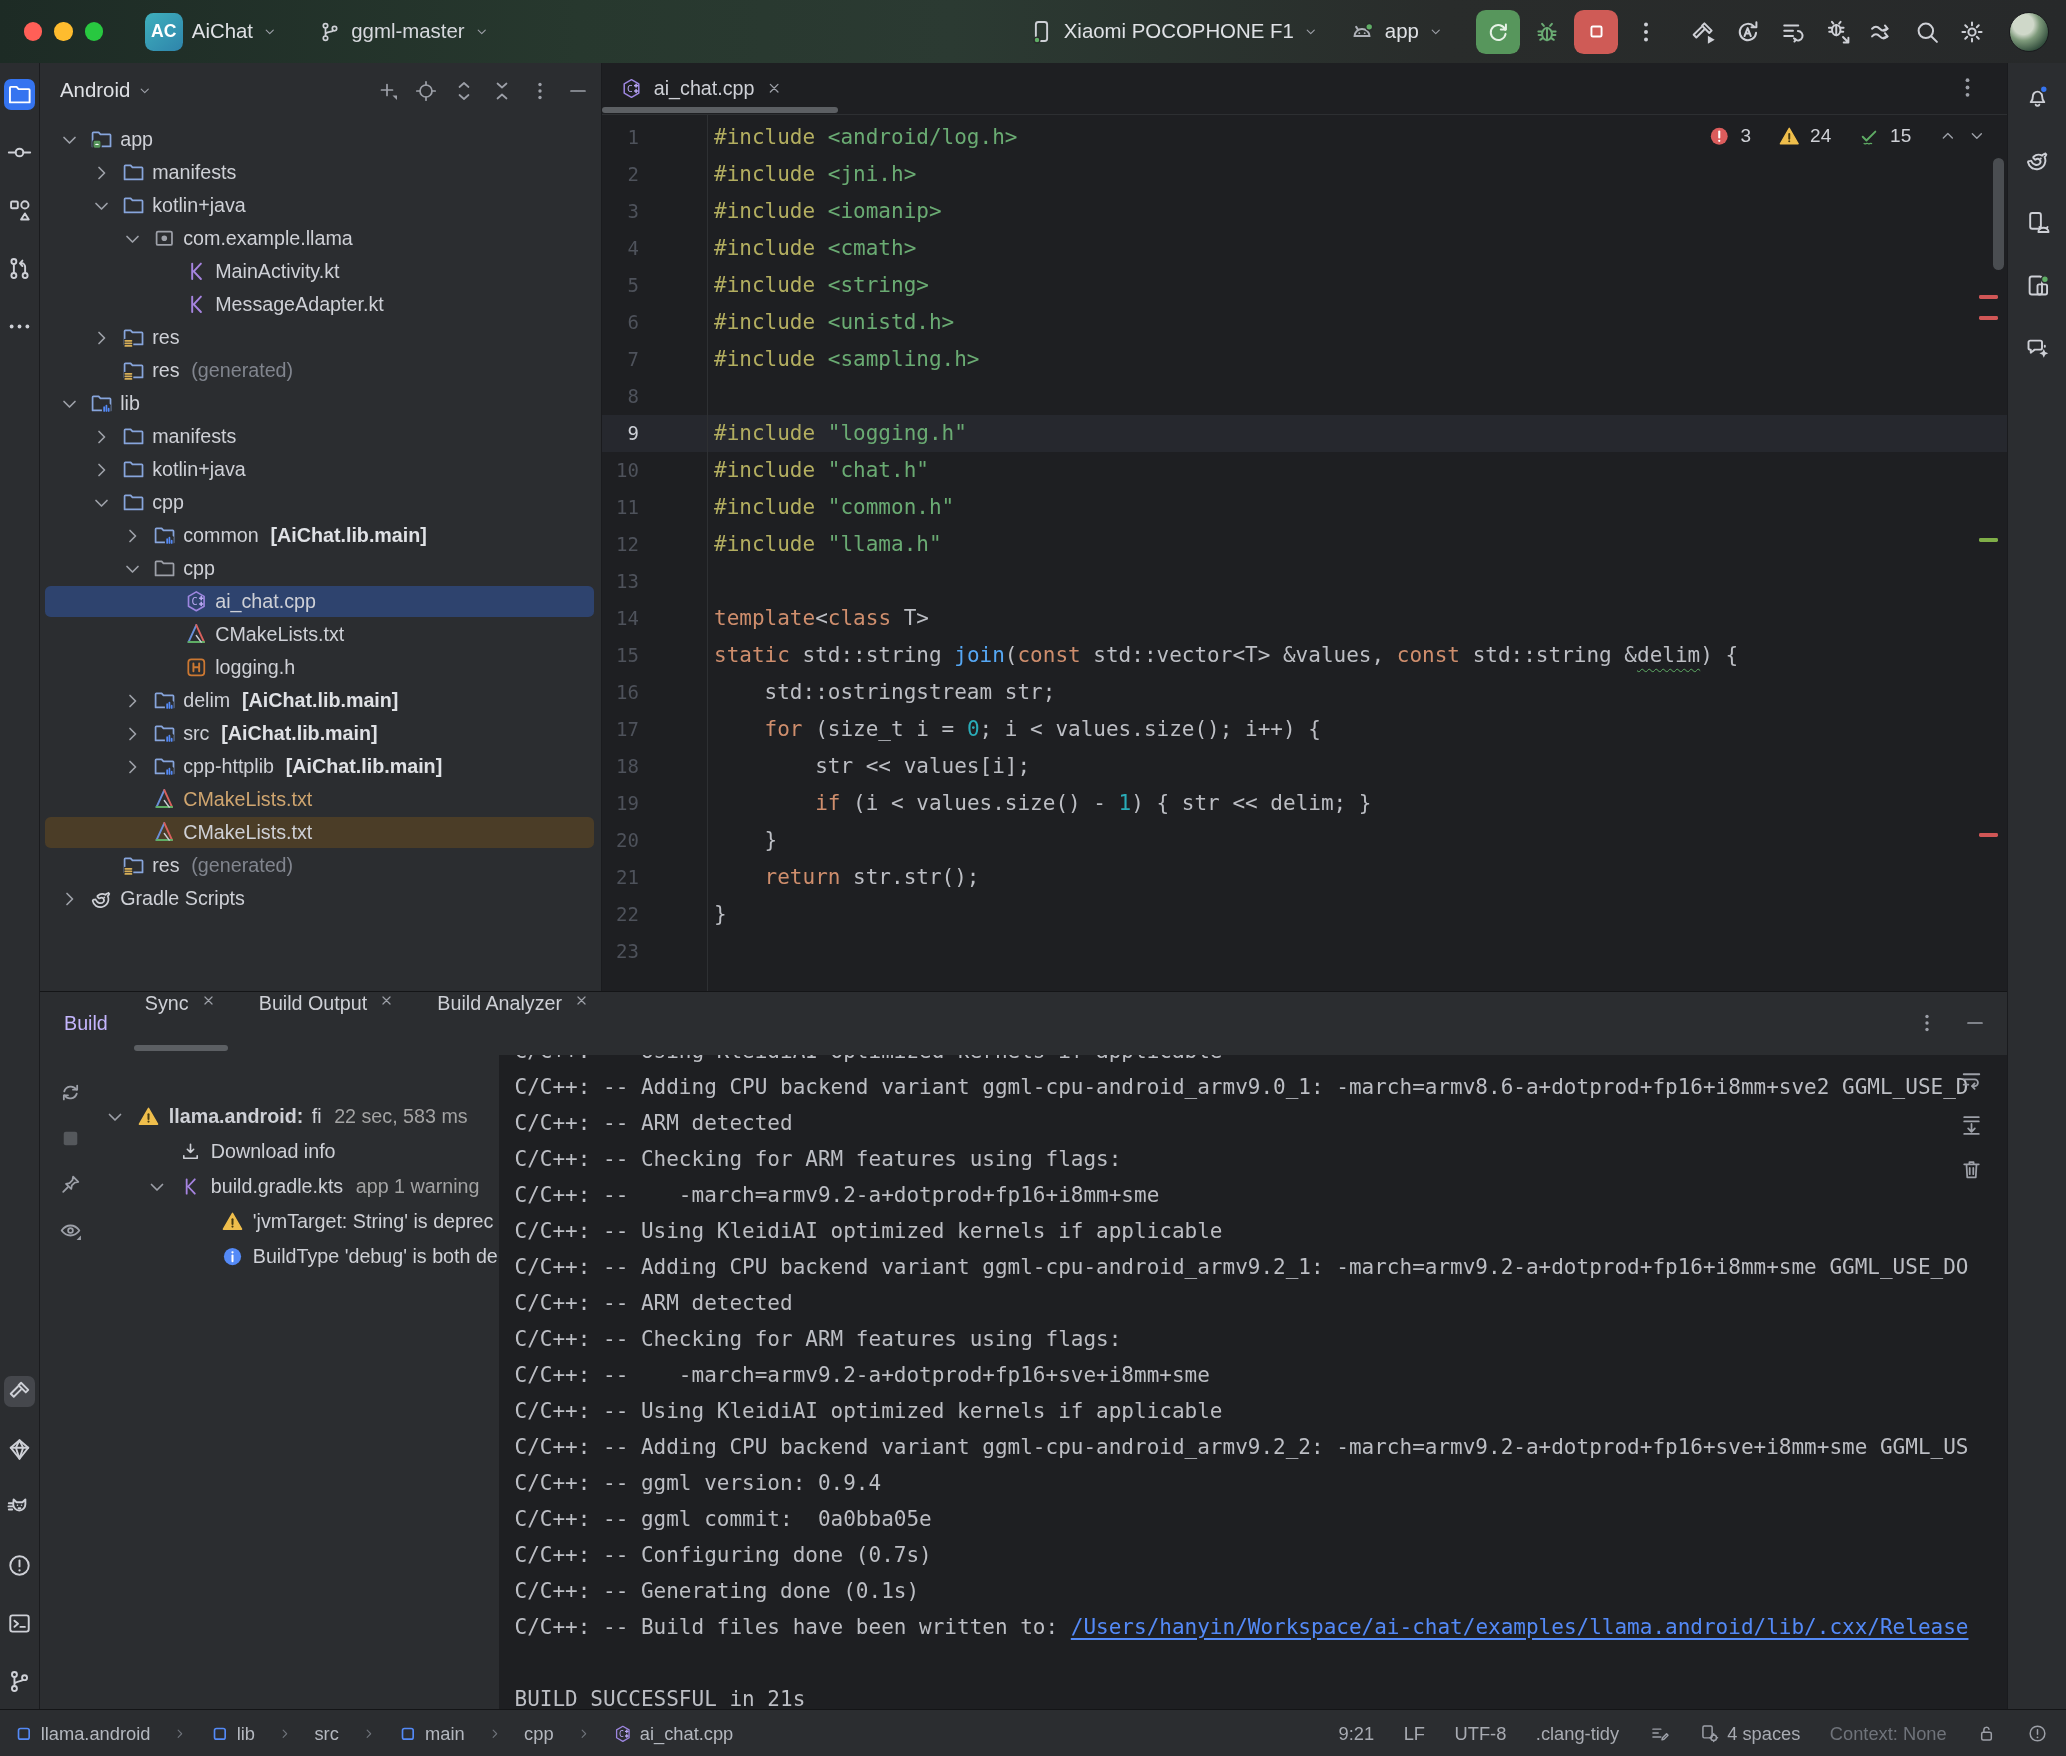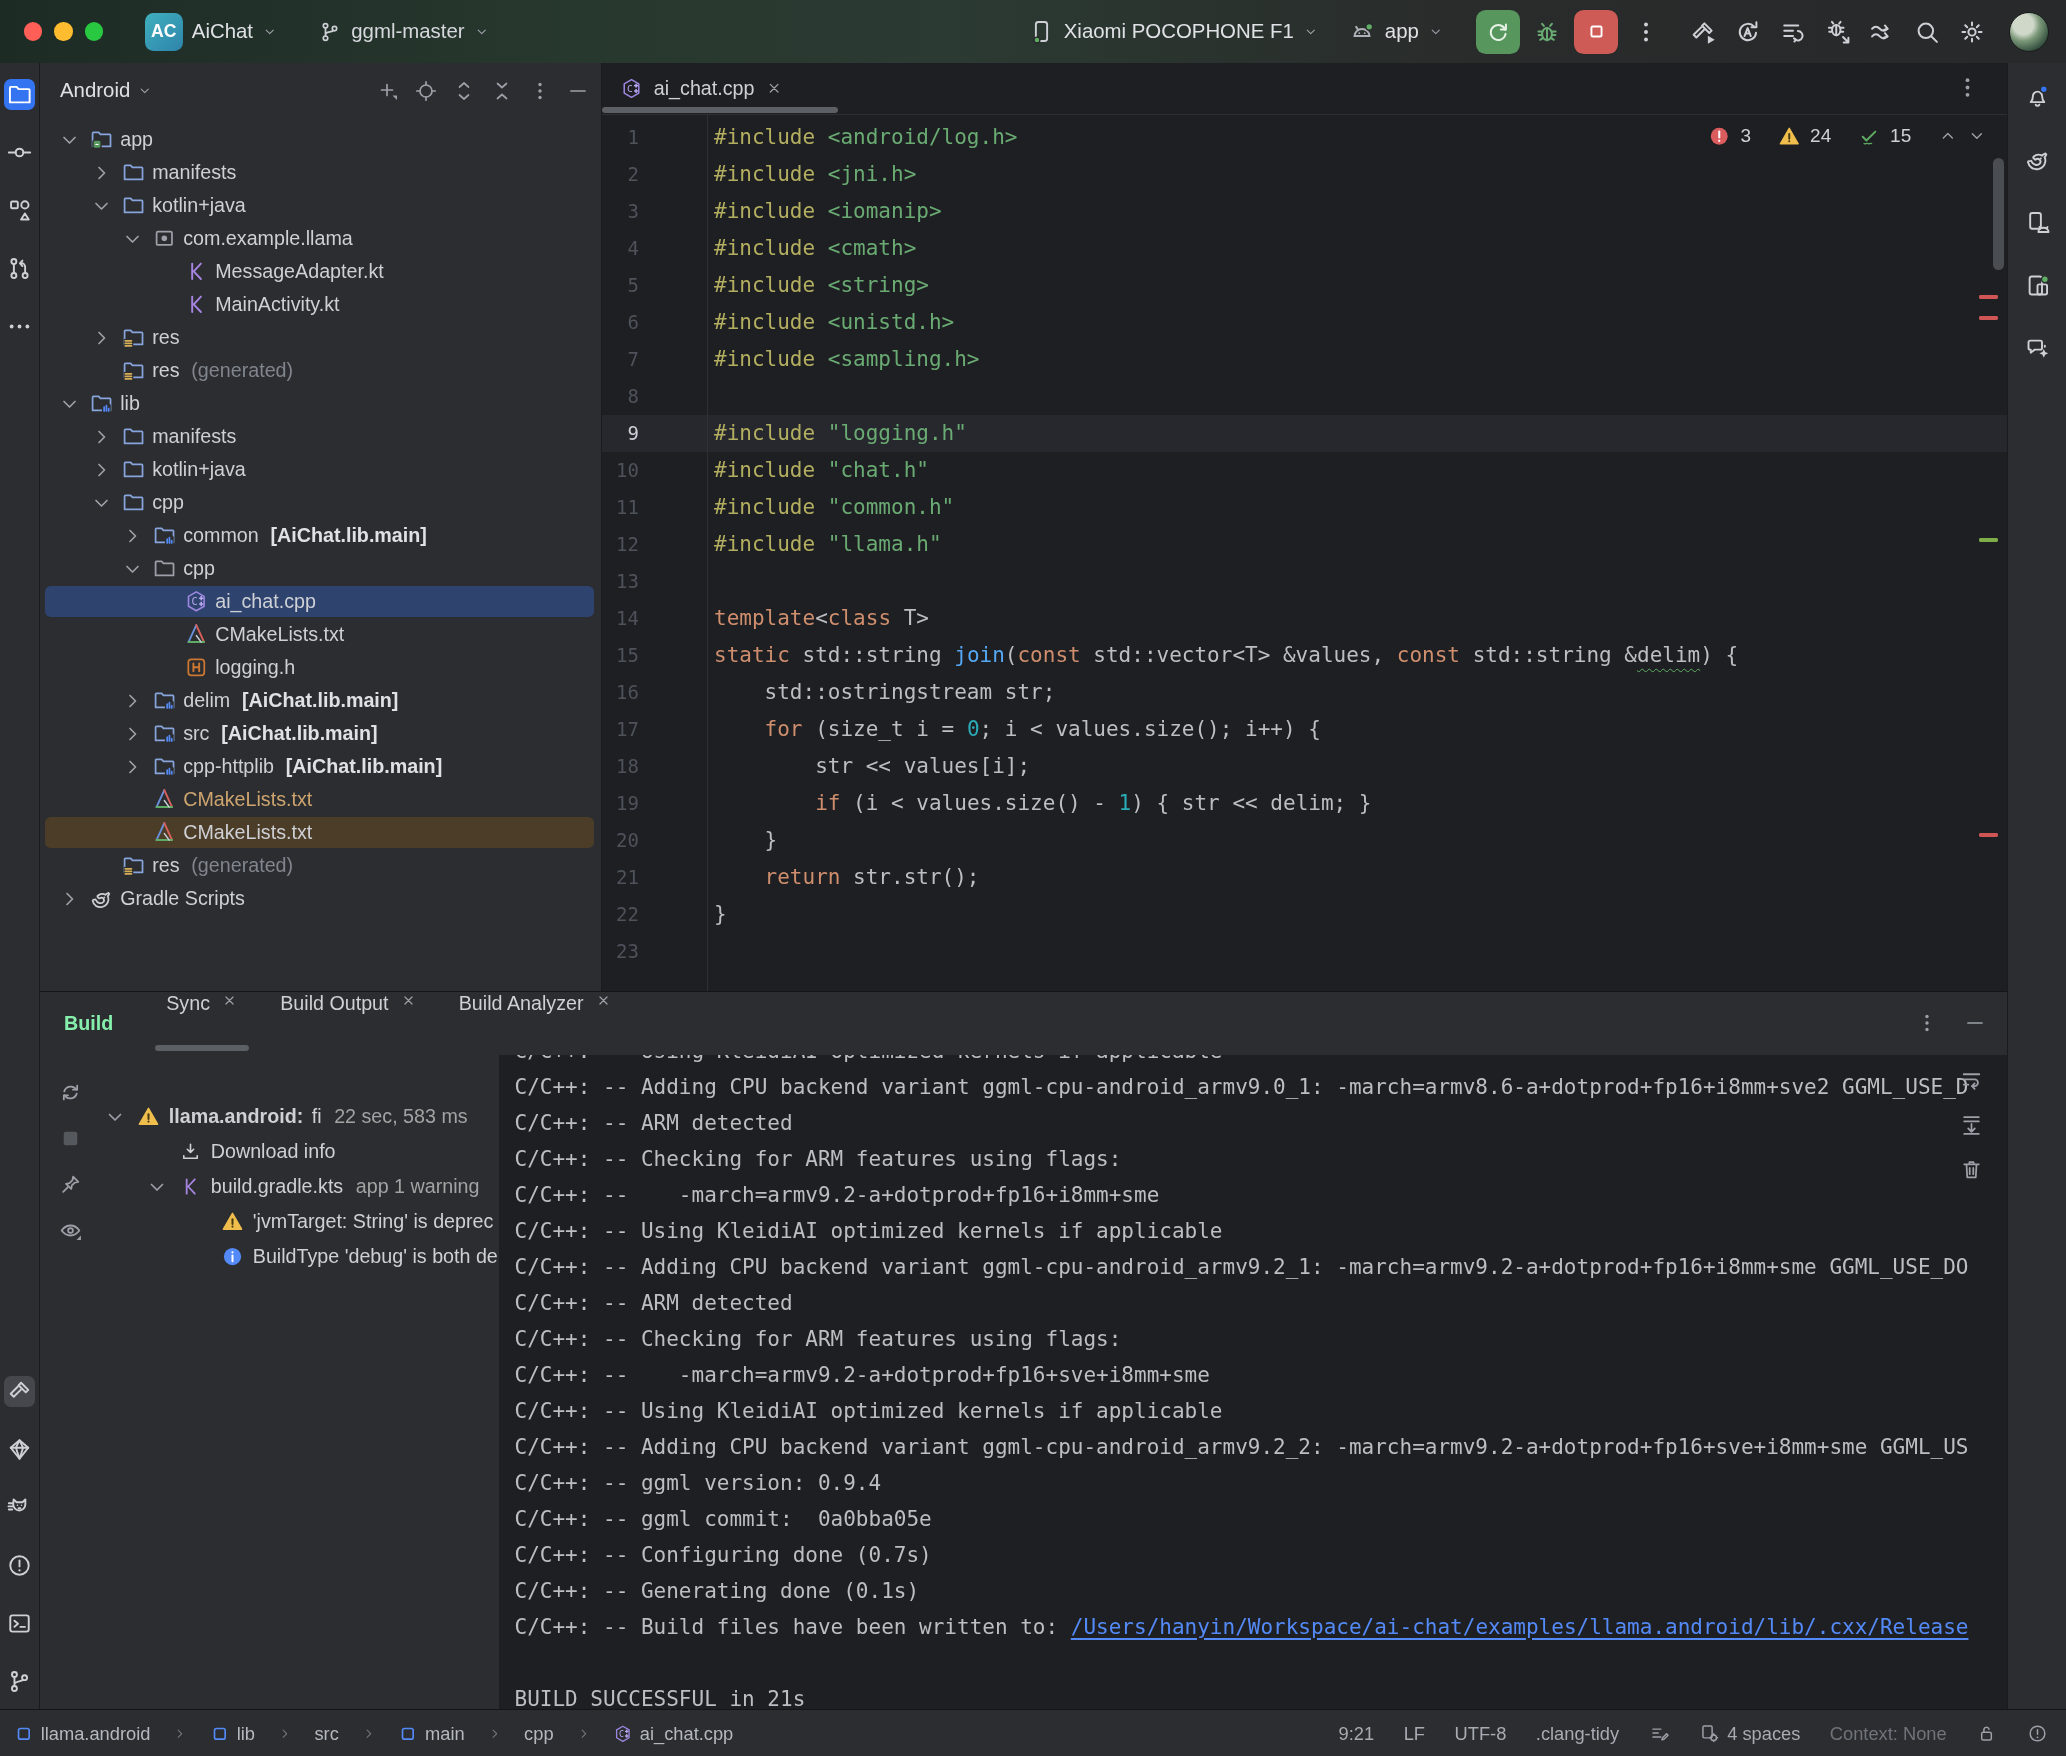--- a/index.html
+++ b/index.html
@@ -85,21 +85,21 @@
   .ctext{position:absolute;left:112px;top:0;height:37px;line-height:37px;white-space:pre}
   .pp{color:#b3ae60}.str{color:#6aab73}.kw{color:#cf8e6d}.fn{color:#56a8f5}.num{color:#2aacb8}.pl{color:#bcbec4}
   .wavy{color:#bcbec4;text-decoration:underline wavy #5fad65 1.4px;text-underline-offset:5.6px}
   .vthumb{position:absolute;right:4.2px;top:95px;width:11.2px;height:112px;border-radius:5.6px;background:#4a4d51}
   .mark{position:absolute;right:9.8px;width:19.7px;height:3.5px;border-radius:1.4px}
 
   
   .buildpanel{position:absolute;left:39px;right:58px;top:991px;height:718px;background:#2b2d30;
               border-top:1.4px solid #141517;z-index:4;overflow:hidden}
   .bhead{position:relative;height:62px;display:flex;align-items:center;padding-left:25px;font-size:19.7px}
-  .btitle{font-weight:700;color:#86efac;margin-right:32px}
+  .btitle{font-weight:400;color:#c4b5fd;margin-right:16px}
   .btab{position:relative;display:flex;gap:11.2px;color:#ced0d6;padding:0 21px;height:100%}
   .btab .close-x{width:17px;height:17px;color:#9da0a8}
   .btab.active::after{content:"";position:absolute;left:9.8px;right:9.8px;bottom:2.8px;height:6.3px;background:#5c5f63;border-radius:3.5px}
   .bhead-right{position:absolute;right:21px;top:0;height:100%;display:flex;align-items:center;gap:24px;color:#9da0a8}
   .bhead-right .i{width:24px;height:24px}
   .bbody{position:absolute;top:63px;left:0;right:0;bottom:0}
   .btoolbar{position:absolute;left:0;top:0;width:62px;bottom:0;display:flex;flex-direction:column;align-items:center;
             gap:21px;padding-top:25px;color:#9da0a8}
   .btoolbar .i{width:25px;height:25px}
   .btree{position:absolute;left:62px;top:0;width:399px;bottom:0;overflow:hidden;font-size:19.7px;color:#ced0d6;padding-top:44px}
@@ -558,30 +558,30 @@
           </span>
           <span class="tlabel">com.example.llama</span>
         </div>
         <div class="trow" style="padding-left: 112px;">
           <span class="tchev i"></span>
           <span class="ticon i">
             <svg viewBox="0 0 24 24" fill="none" stroke="#a684e0" stroke-width="1.9" stroke-linecap="round" stroke-linejoin="round">
               <path d="M8 4.5v15M16.5 4.5l-7 7.5 7 7.5"></path>
             </svg>
           </span>
-          <span class="tlabel">MessageAdapter.kt</span>
+          <span class="tlabel">MainActivity.kt</span>
         </div>
         <div class="trow" style="padding-left: 112px;">
           <span class="tchev i"></span>
           <span class="ticon i">
             <svg viewBox="0 0 24 24" fill="none" stroke="#a684e0" stroke-width="1.9" stroke-linecap="round" stroke-linejoin="round">
               <path d="M8 4.5v15M16.5 4.5l-7 7.5 7 7.5"></path>
             </svg>
           </span>
-          <span class="tlabel">MainActivity.kt</span>
+          <span class="tlabel">MessageAdapter.kt</span>
         </div>
         <div class="trow" style="padding-left: 49px;">
           <span class="tchev i">
             <svg viewBox="0 0 24 24" fill="none" stroke="currentColor" stroke-width="1.7" stroke-linecap="round" stroke-linejoin="round">
               <path d="M9.5 6.5 15 12l-5.5 5.5"></path>
             </svg>
           </span>
           <span class="ticon i">
             <svg viewBox="0 0 24 24" fill="none" stroke-width="1.7" stroke-linejoin="round">
               <path stroke="#87a5dc" d="M3.5 19V6a.8.8 0 0 1 .8-.8h5.1l1.8 2h9a.8.8 0 0 1 .8.8V19z"></path>

